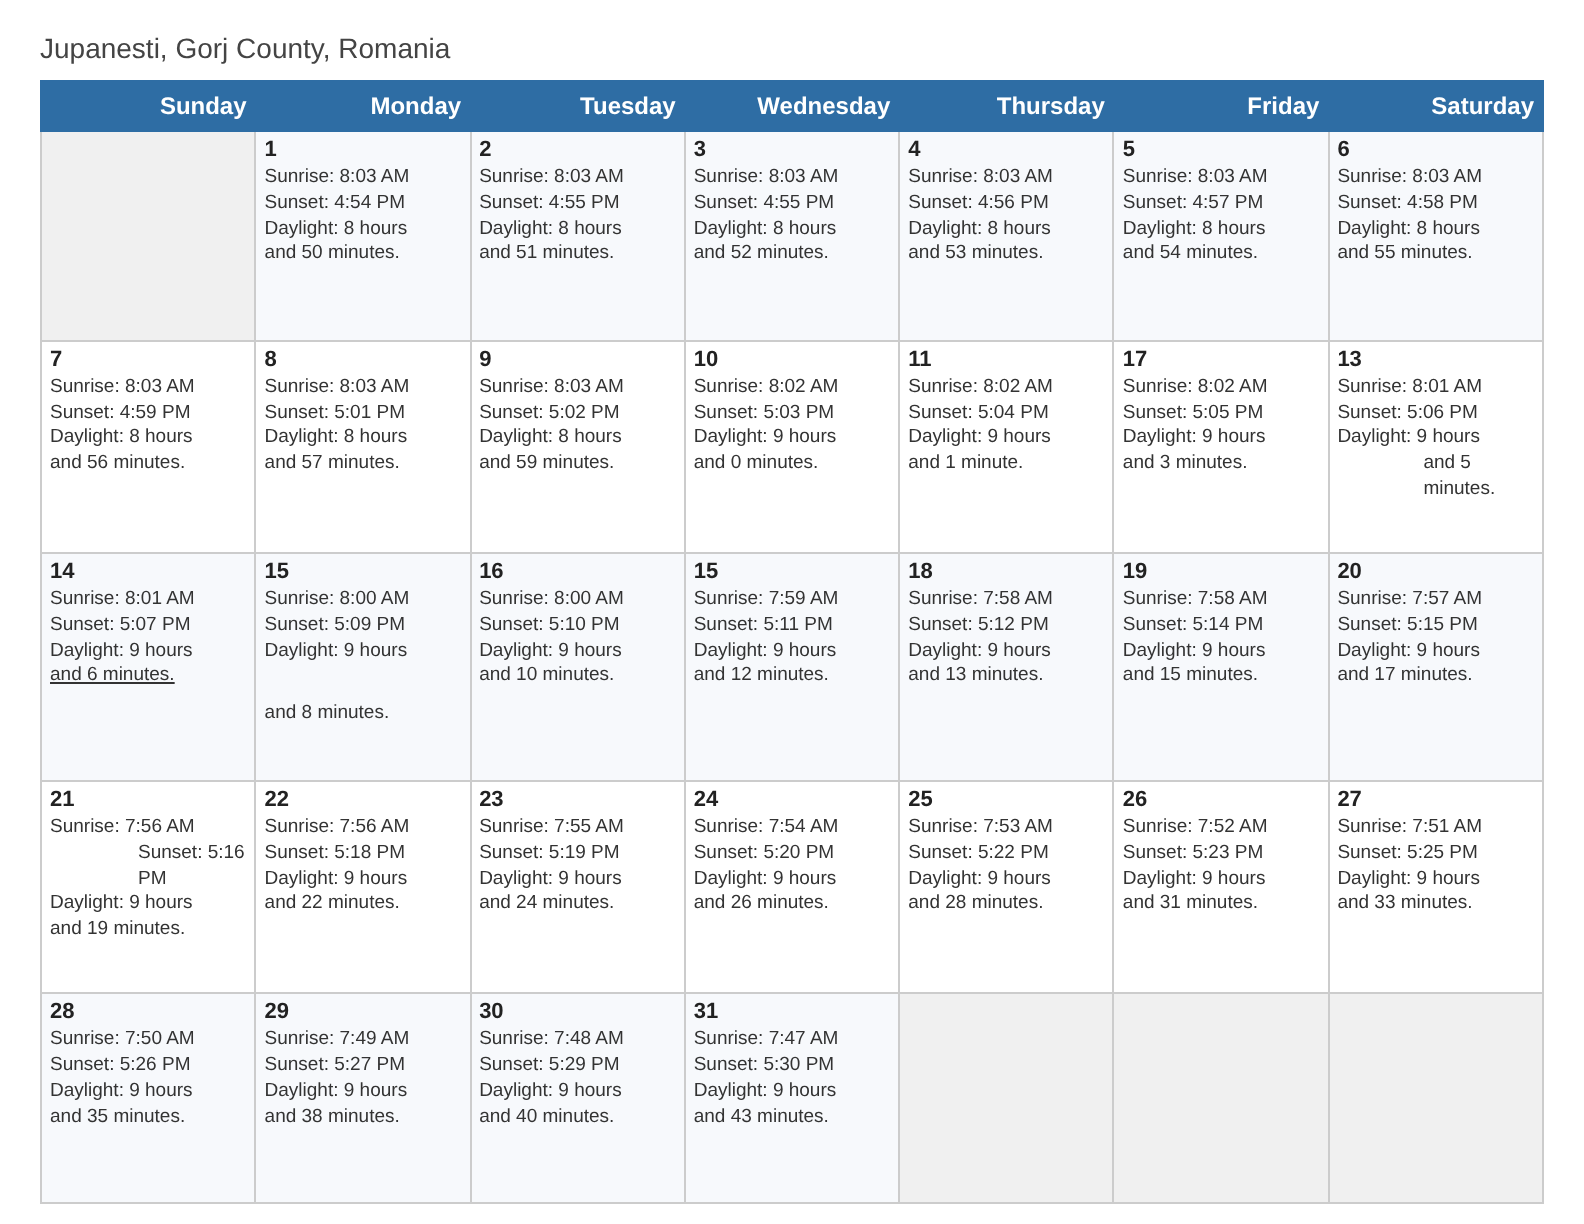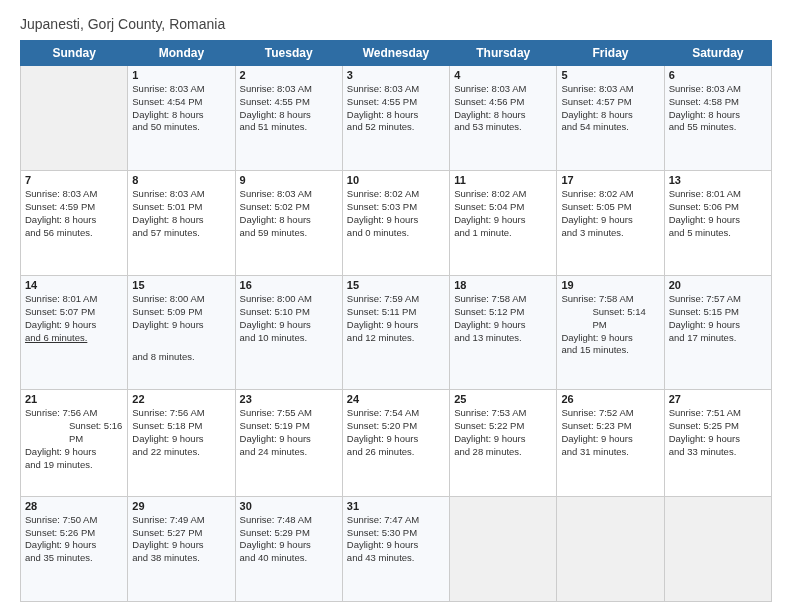--- a/index.html
+++ b/index.html
@@ -65,21 +65,21 @@
       flex: 1;
       table-layout: fixed;
     }
     .calendar thead th {
       background: #2e6da4;
       color: #fff;
       font-size: 12px;
       font-weight: bold;
       padding: 5px 4px;
       border: 1px solid #2e6da4;
-      text-align: center;
+      text-align: right;
     }
     .calendar tbody td {
       border: 1px solid #ccc;
       vertical-align: top;
       padding: 3px 4px;
       font-size: 9.5px;
       color: #333;
       height: 84px;
       background: #fff;
     }
@@ -209,21 +209,21 @@
             <div style="line-height: 1.35;">Sunrise: 8:02 AM</div>
             <div style="line-height: 1.35;">Sunset: 5:05 PM</div>
             <div style="line-height: 1.35;">Daylight: 9 hours</div>
             <div style="line-height: 1.35;">and 3 minutes.</div>
           </td>
           <td>
             <span class="day-num">13</span>
             <div style="line-height: 1.35;">Sunrise: 8:01 AM</div>
             <div style="line-height: 1.35;">Sunset: 5:06 PM</div>
             <div style="line-height: 1.35;">Daylight: 9 hours</div>
-            <div style="line-height: 1.35;">and 5 minutes.</div>
+            <div style="line-height: 1.35; margin-left: 43px;">and 5 minutes.</div>
           </td>
         </tr>
         <tr>
           <td>
             <span class="day-num">14</span>
             <div style="line-height: 1.35;">Sunrise: 8:01 AM</div>
             <div style="line-height: 1.35;">Sunset: 5:07 PM</div>
             <div style="line-height: 1.35;">Daylight: 9 hours</div>
             <div style="line-height: 1.35; text-decoration: underline;">and 6 minutes.</div>
           </td>
@@ -251,21 +251,21 @@
           <td>
             <span class="day-num">18</span>
             <div style="line-height: 1.35;">Sunrise: 7:58 AM</div>
             <div style="line-height: 1.35;">Sunset: 5:12 PM</div>
             <div style="line-height: 1.35;">Daylight: 9 hours</div>
             <div style="line-height: 1.35;">and 13 minutes.</div>
           </td>
           <td>
             <span class="day-num">19</span>
             <div style="line-height: 1.35;">Sunrise: 7:58 AM</div>
-            <div style="line-height: 1.35; margin-left: 31px;">Sunset: 5:14 PM</div>
+            <div style="line-height: 1.35;">Sunset: 5:14 PM</div>
             <div style="line-height: 1.35;">Daylight: 9 hours</div>
             <div style="line-height: 1.35;">and 15 minutes.</div>
           </td>
           <td>
             <span class="day-num">20</span>
             <div style="line-height: 1.35;">Sunrise: 7:57 AM</div>
             <div style="line-height: 1.35;">Sunset: 5:15 PM</div>
             <div style="line-height: 1.35;">Daylight: 9 hours</div>
             <div style="line-height: 1.35;">and 17 minutes.</div>
           </td>

